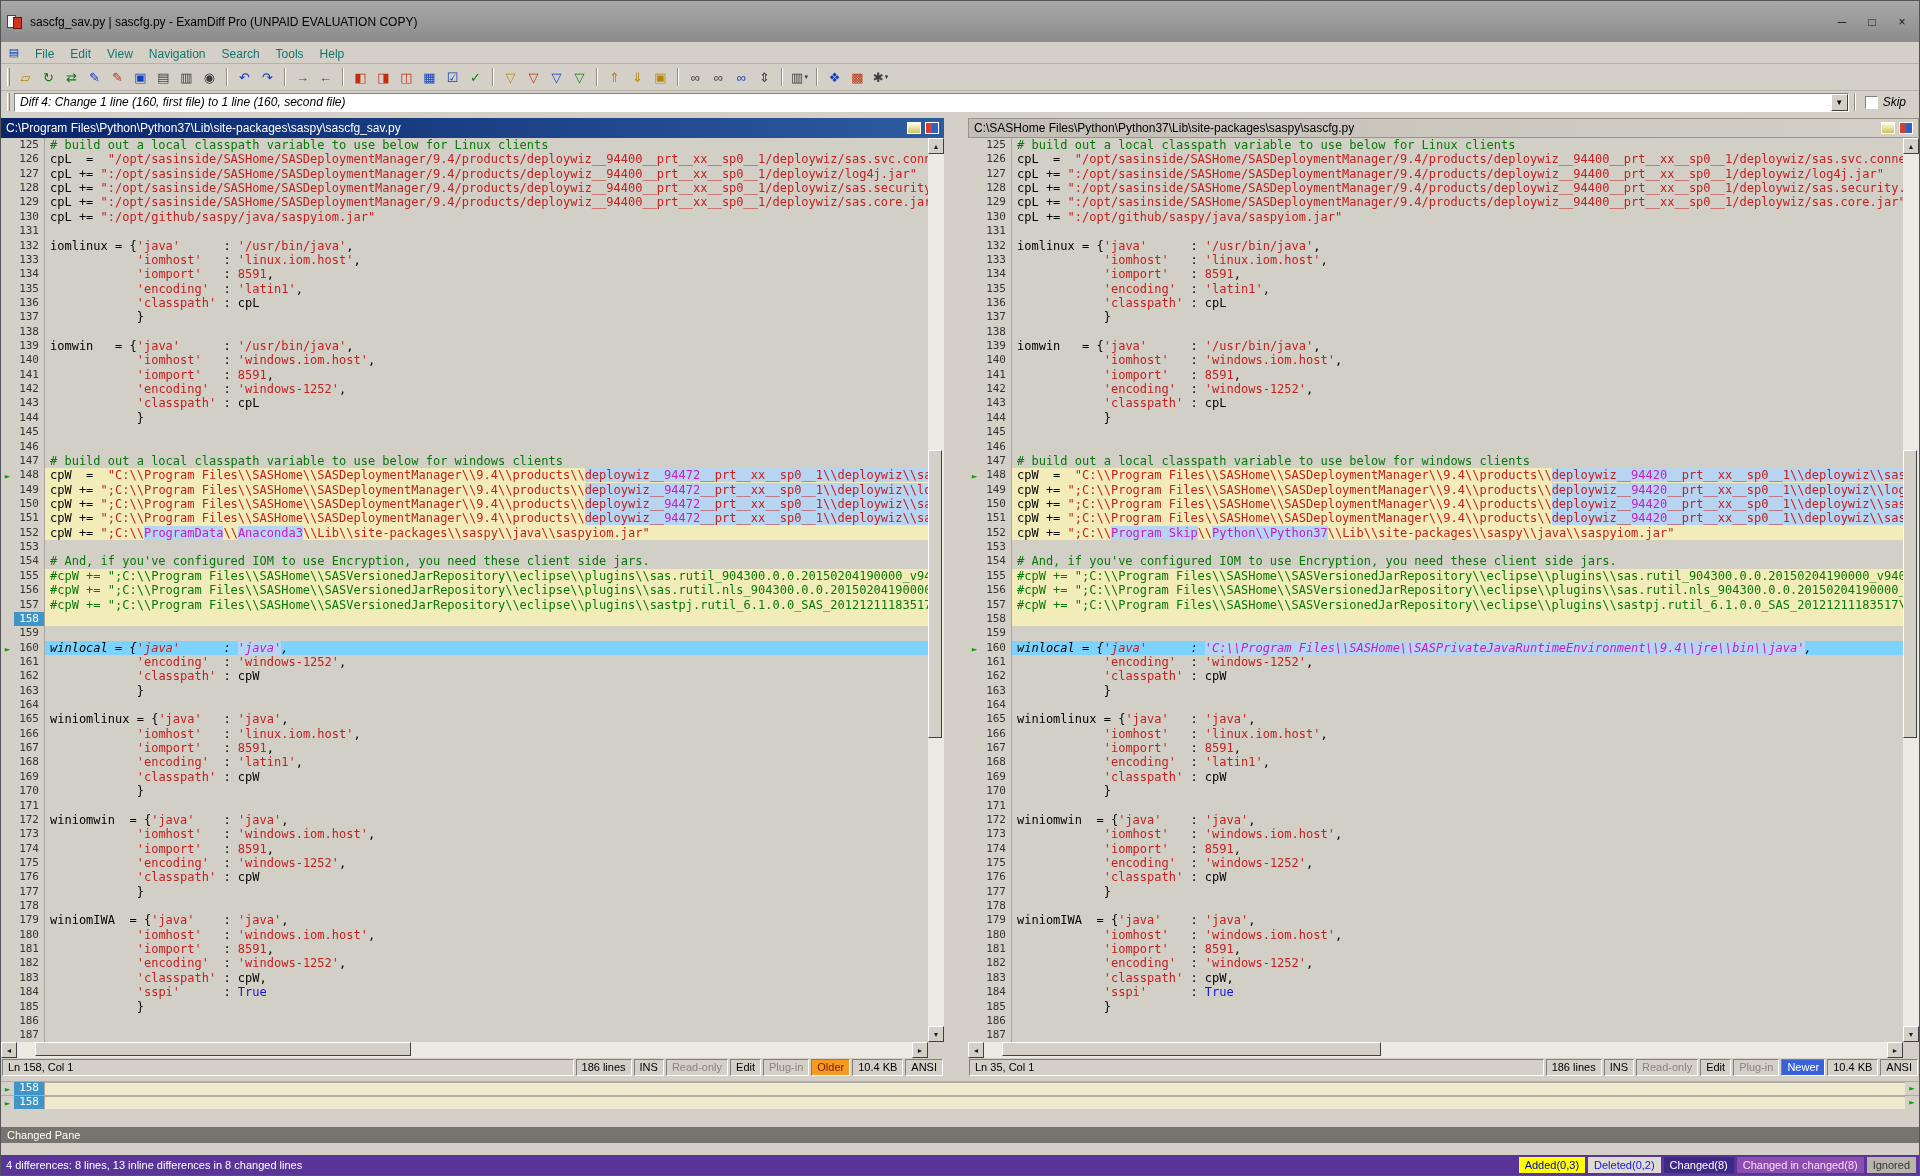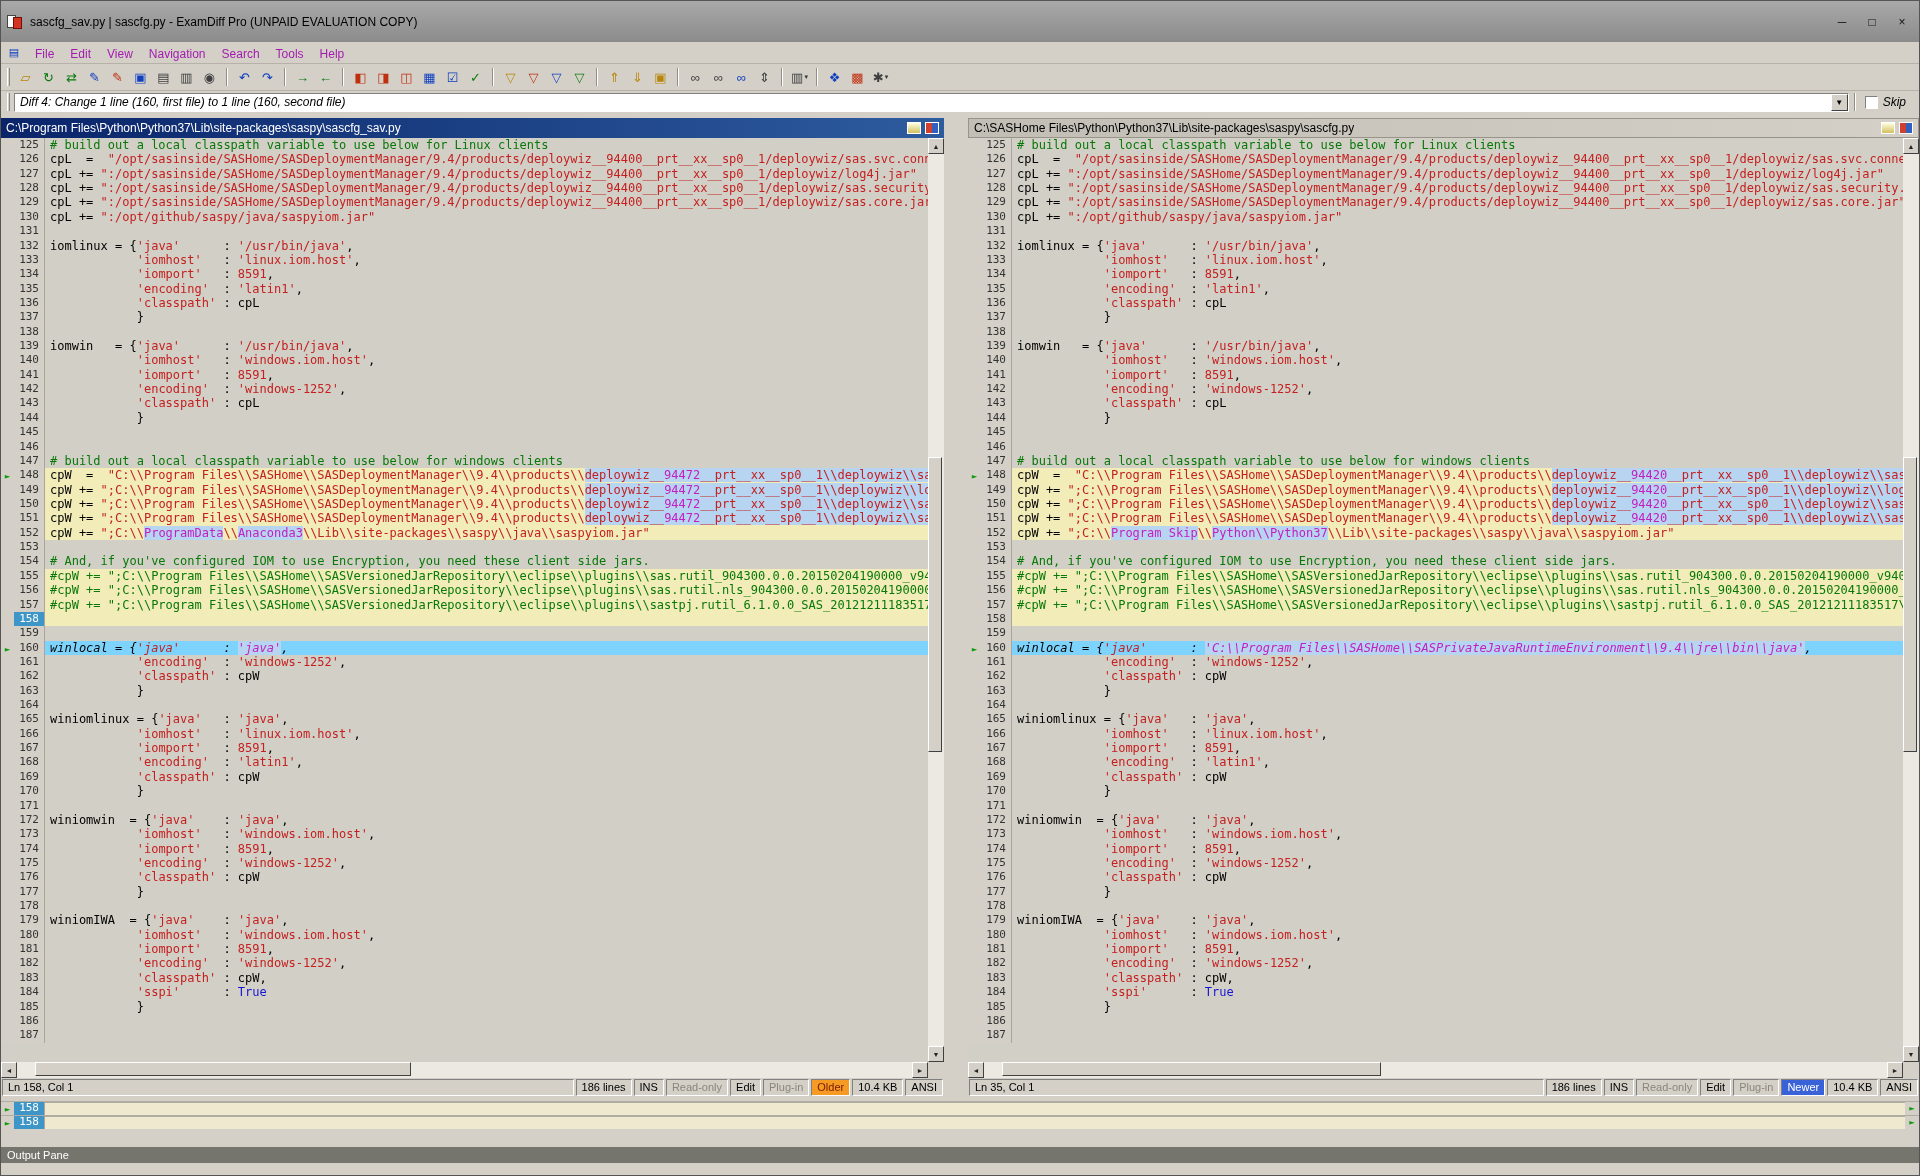--- a/index.html
+++ b/index.html
@@ -8,21 +8,21 @@
 .window{width:1920px;height:1176px;display:flex;flex-direction:column;background:#d4d0c8;border:1px solid #555;}
 .titlebar{height:41px;background:linear-gradient(#a9a9a9,#8b8b8b);display:flex;align-items:center;padding:0 2px 0 6px;flex:0 0 auto;}
 .app-icon{width:16px;height:16px;position:relative;margin-right:7px;flex:0 0 auto;}
 .app-icon .ai1{position:absolute;left:0;top:1px;width:9px;height:13px;background:#fff;border:1px solid #444;}
 .app-icon .ai2{position:absolute;left:6px;top:3px;width:9px;height:12px;background:#d23420;border:1px solid #6e1006;}
 .title-text{font-size:12px;color:#000;white-space:nowrap;}
 .win-btns{margin-left:auto;display:flex;}
 .win-btn{width:30px;height:22px;display:flex;align-items:center;justify-content:center;font-size:12px;color:#111;}
 .menubar{height:22px;display:flex;align-items:center;border-bottom:1px solid #b6b2aa;padding-left:2px;flex:0 0 auto;background:#d4d0c8;}
 .menu-doc{width:16px;height:16px;font-size:11px;color:#1040c0;display:flex;align-items:center;justify-content:center;margin:0 5px 0 3px;}
-.menu-item{padding:2px 8px;font-size:12px;color:#a21caf;}
+.menu-item{padding:2px 8px;font-size:12px;color:#0f766e;}
 .toolbar{height:27px;display:flex;align-items:center;padding-left:2px;border-bottom:1px solid #b6b2aa;flex:0 0 auto;background:#d4d0c8;}
 #toolbar-items{display:flex;align-items:center;}
 .grip{width:3px;height:18px;border-left:1px solid #fff;border-right:1px solid #888;margin:0 4px;flex:0 0 auto;}
 .tbtn{width:21px;height:21px;display:inline-flex;align-items:center;justify-content:center;font-size:13px;margin:0 1px;cursor:default;}
 .tbtn .dd{font-size:7px;color:#333;margin-left:1px;}
 .tsep{display:inline-block;width:2px;height:18px;border-left:1px solid #928e84;border-right:1px solid #fff;margin:0 5px;}
 .diffbar{height:23px;display:flex;align-items:center;padding:1px 5px 2px 2px;flex:0 0 auto;background:#d4d0c8;font-style:italic;}
 .diff-combo{flex:1;height:19px;background:#fff;border:1px solid;border-color:#808080 #fff #fff #808080;display:flex;align-items:center;font-size:12px;padding-left:5px;color:#000;}
 .combo-btn{margin-left:auto;width:17px;height:17px;background:#d4d0c8;border:1px solid;border-color:#fff #404040 #404040 #fff;font-size:8px;display:flex;align-items:center;justify-content:center;color:#000;}
 .skip-wrap{display:flex;align-items:center;margin:0 8px 0 4px;}
@@ -906,18 +906,28 @@
         <span class="mcol"><span class="arr">►</span></span>
         <span class="ln cursor">158</span>
         <span class="content"></span>
         <span class="endarr">►</span>
       </div>
     </div>
 
   <div class="outsplit"></div>
 
   <div class="outputcap">
-    <span>Output Pane</span>
+    <span>Changed Pane</span>
   </div>
   <div class="outputbody"></div>
 
+  <div class="statusbar">
+    <div class="status-text">4 differences: 8 lines, 13 inline differences in 8 changed lines</div>
+    <div class="chips" id="status-chips">
+        <span class="chip added">Added(0,3)</span>
+        <span class="chip deleted">Deleted(0,2)</span>
+        <span class="chip changed">Changed(8)</span>
+        <span class="chip changed-in-changed">Changed in changed(8)</span>
+        <span class="chip ignored">Ignored</span>
+      </div>
+  </div>
 
 </div>
 
 </body></html>

